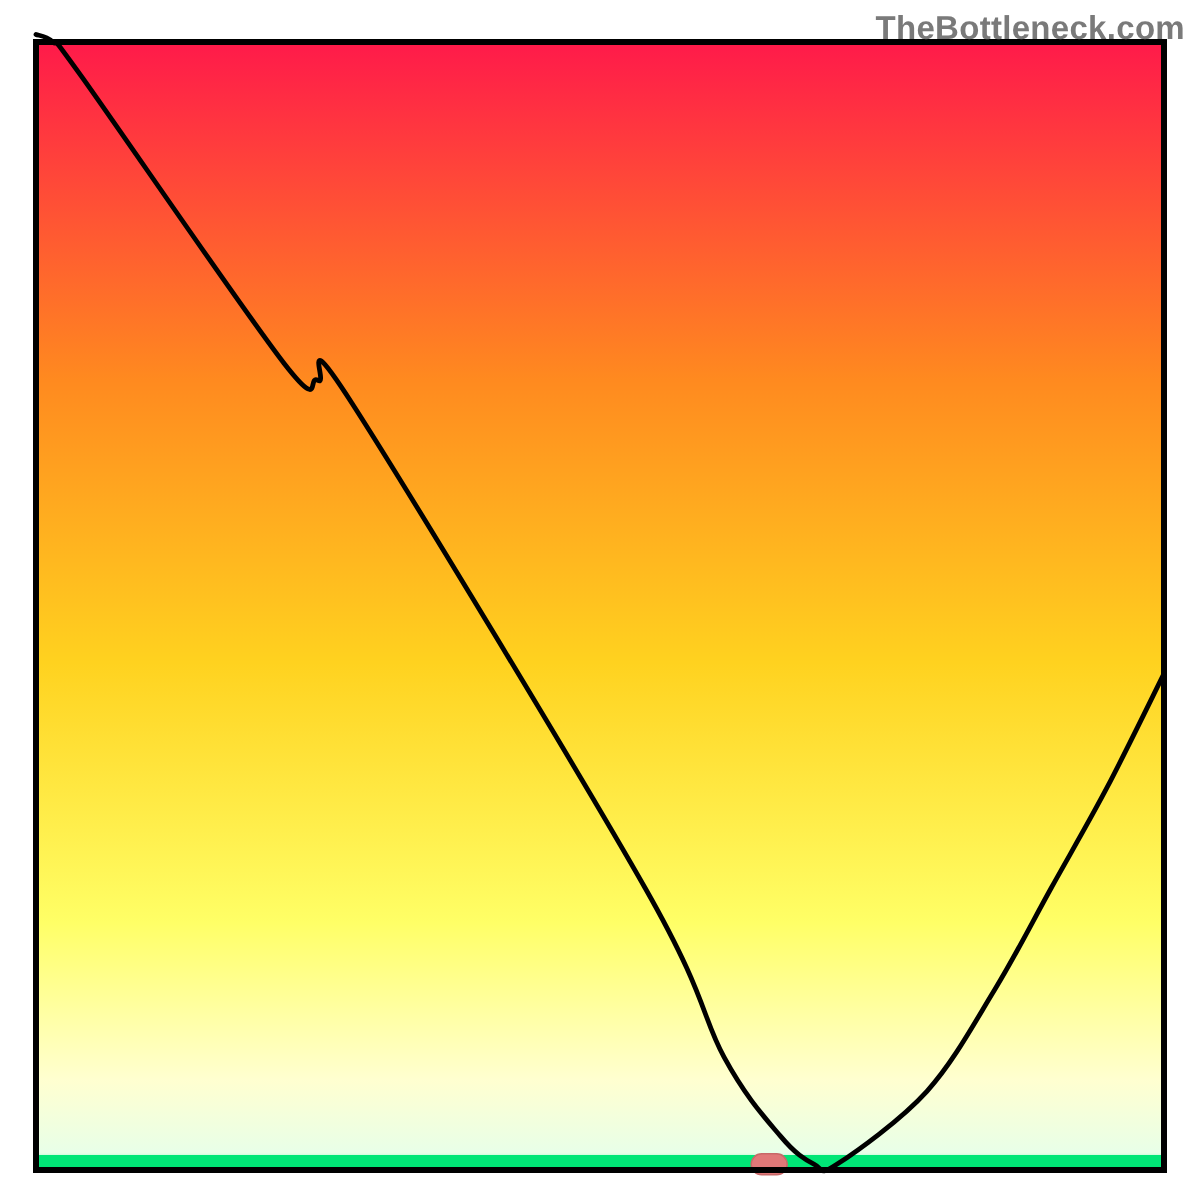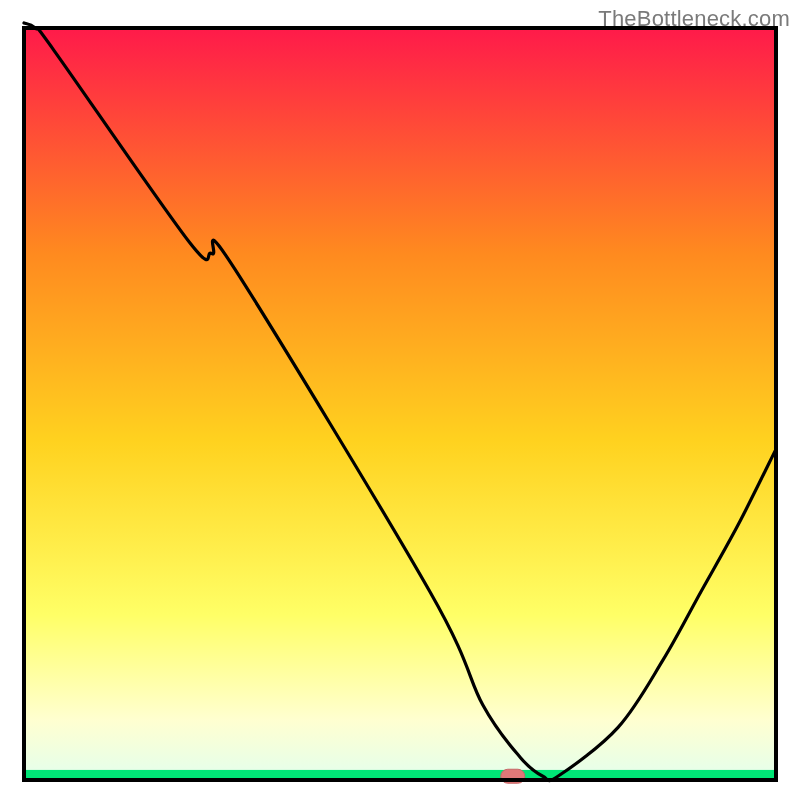--- a/index.html
+++ b/index.html
@@ -13,21 +13,21 @@
   .container {
     position: relative;
     width: 800px;
     height: 800px;
   }
   .watermark {
     position: absolute;
     top: 6px;
     right: 10px;
     font-size: 22px;
-    font-weight: normal;
+    font-weight: bold;
     color: #7a7a7a;
     letter-spacing: 0.2px;
     z-index: 20;
   }
   svg {
     display: block;
   }
 </style>
 </head>
 <body>

